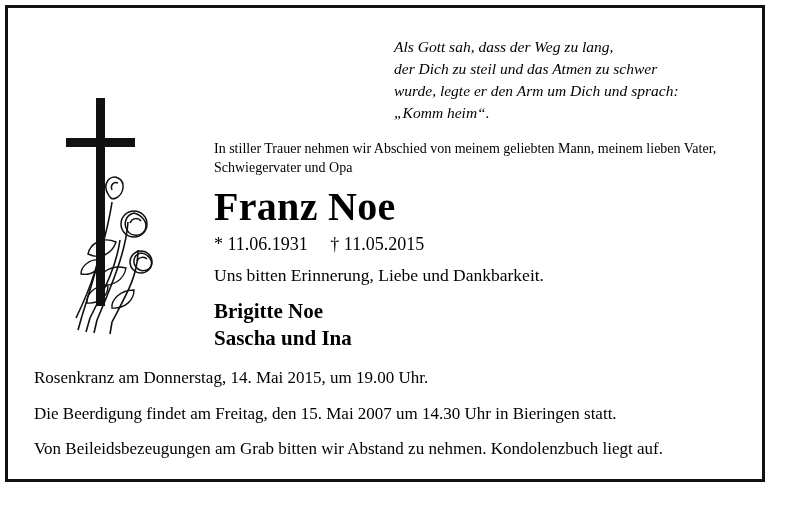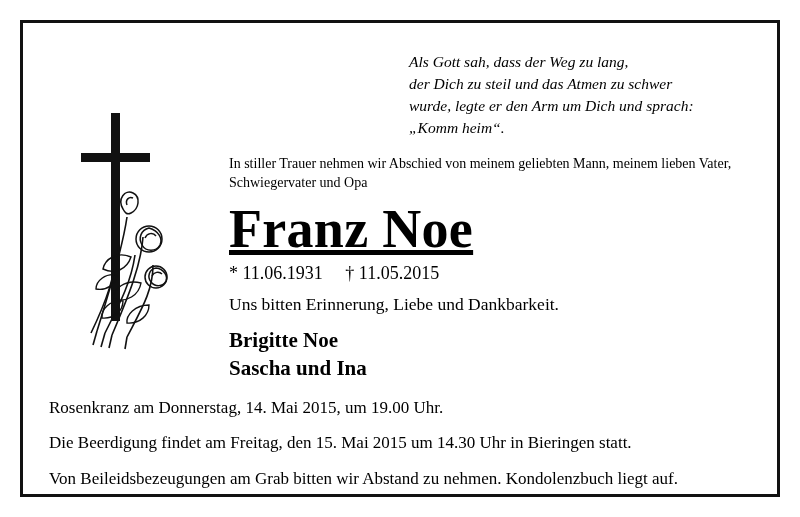--- a/index.html
+++ b/index.html
@@ -11,21 +11,21 @@
     width: 800px;
     height: 517px;
     font-family: "Liberation Serif", serif;
     color: #000000;
     overflow: hidden;
   }
   .obituary {
     position: relative;
     width: 760px;
     height: 477px;
-    margin: 20px;
+    margin: 5px;
     border: 3px solid #111111;
     box-sizing: border-box;
     background: #ffffff;
   }
   .inner {
     position: absolute;
     inset: 0;
     padding: 14px 26px 10px 26px;
     box-sizing: border-box;
   }
@@ -52,26 +52,25 @@
   
   .maincol {
     margin-left: 180px;
     margin-top: 16px;
   }
   .intro {
     font-size: 14px;
     line-height: 1.34;
   }
   .name {
-    font-size: 54px;
+    font-size: 40px;
     font-weight: bold;
     letter-spacing: 0.3px;
     margin: 8px 0 6px 0;
     line-height: 1.05;
-    text-decoration: underline;
   }
   .dates {
     font-size: 18px;
     margin-bottom: 10px;
     white-space: pre;
   }
   .gratitude {
     font-size: 17.5px;
     margin-bottom: 12px;
   }
@@ -157,18 +156,18 @@
       <div class="dates">* 11.06.1931     † 11.05.2015</div>
       <div class="gratitude">Uns bitten Erinnerung, Liebe und Dankbarkeit.</div>
       <div class="family">
         <div>Brigitte Noe</div>
         <div>Sascha und Ina</div>
       </div>
     </div>
 
     <div class="bottom">
       <p>Rosenkranz am Donnerstag, 14. Mai 2015, um 19.00 Uhr.</p>
-      <p>Die Beerdigung findet am Freitag, den 15. Mai 2015 um 14.30 Uhr in Bieringen statt.</p>
+      <p>Die Beerdigung findet am Freitag, den 15. Mai 2007 um 14.30 Uhr in Bieringen statt.</p>
       <p>Von Beileidsbezeugungen am Grab bitten wir Abstand zu nehmen. Kondolenzbuch liegt auf.</p>
     </div>
 
   </div>
 </div>
 
 </body></html>

